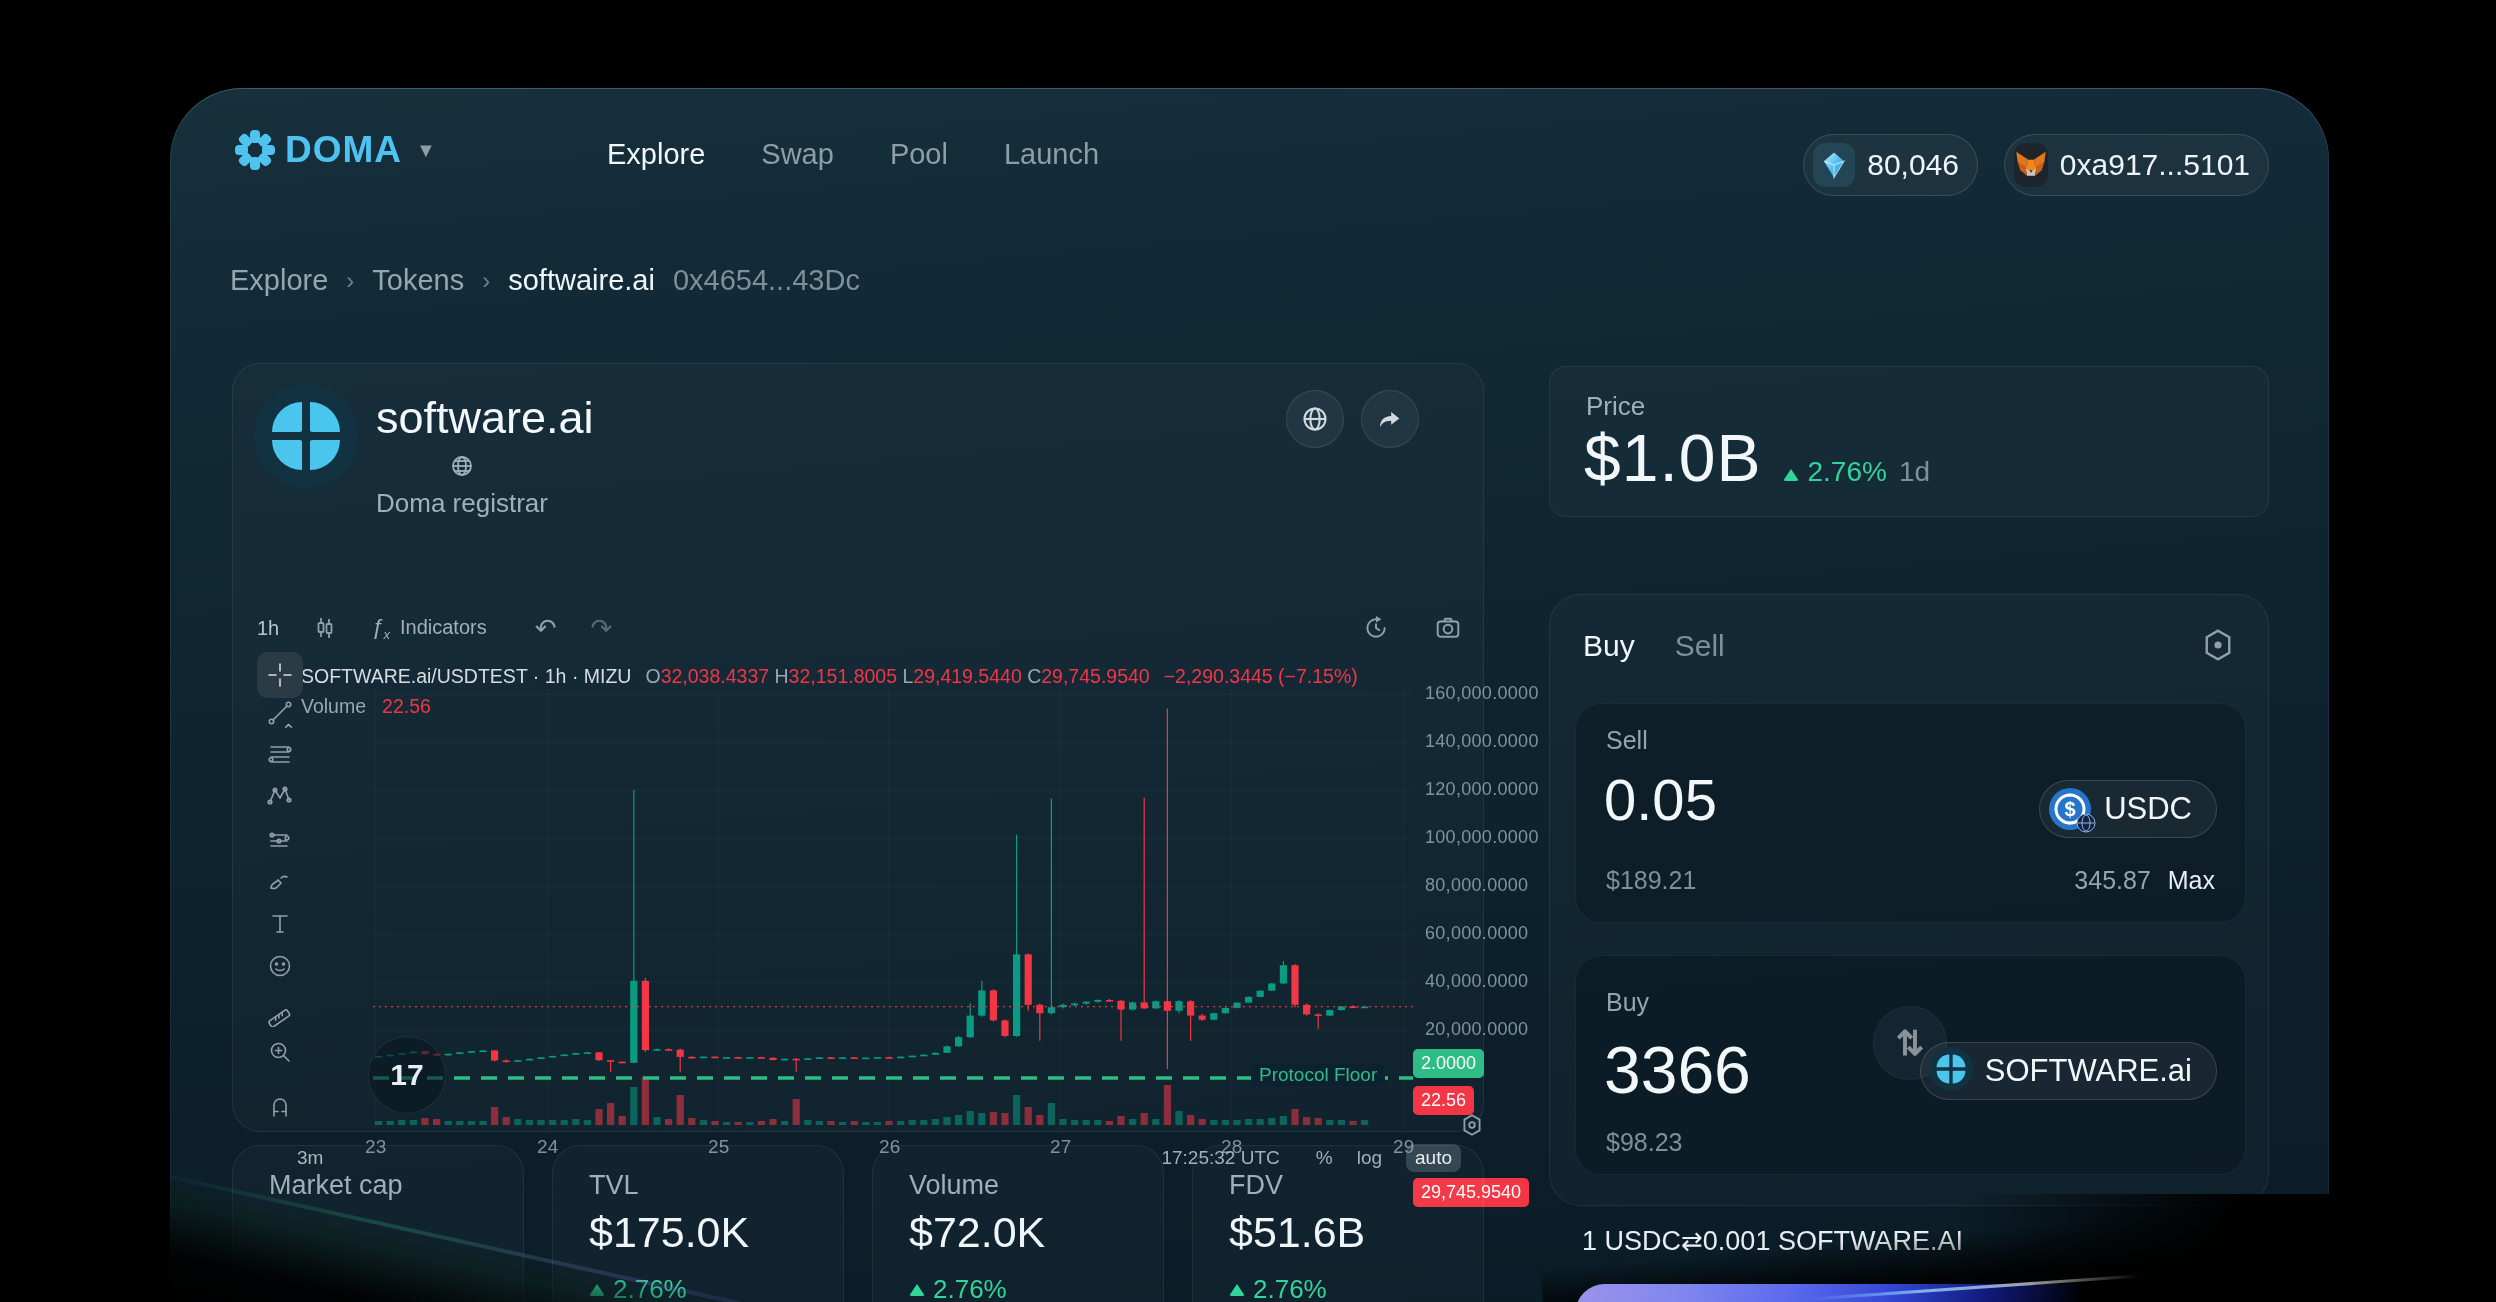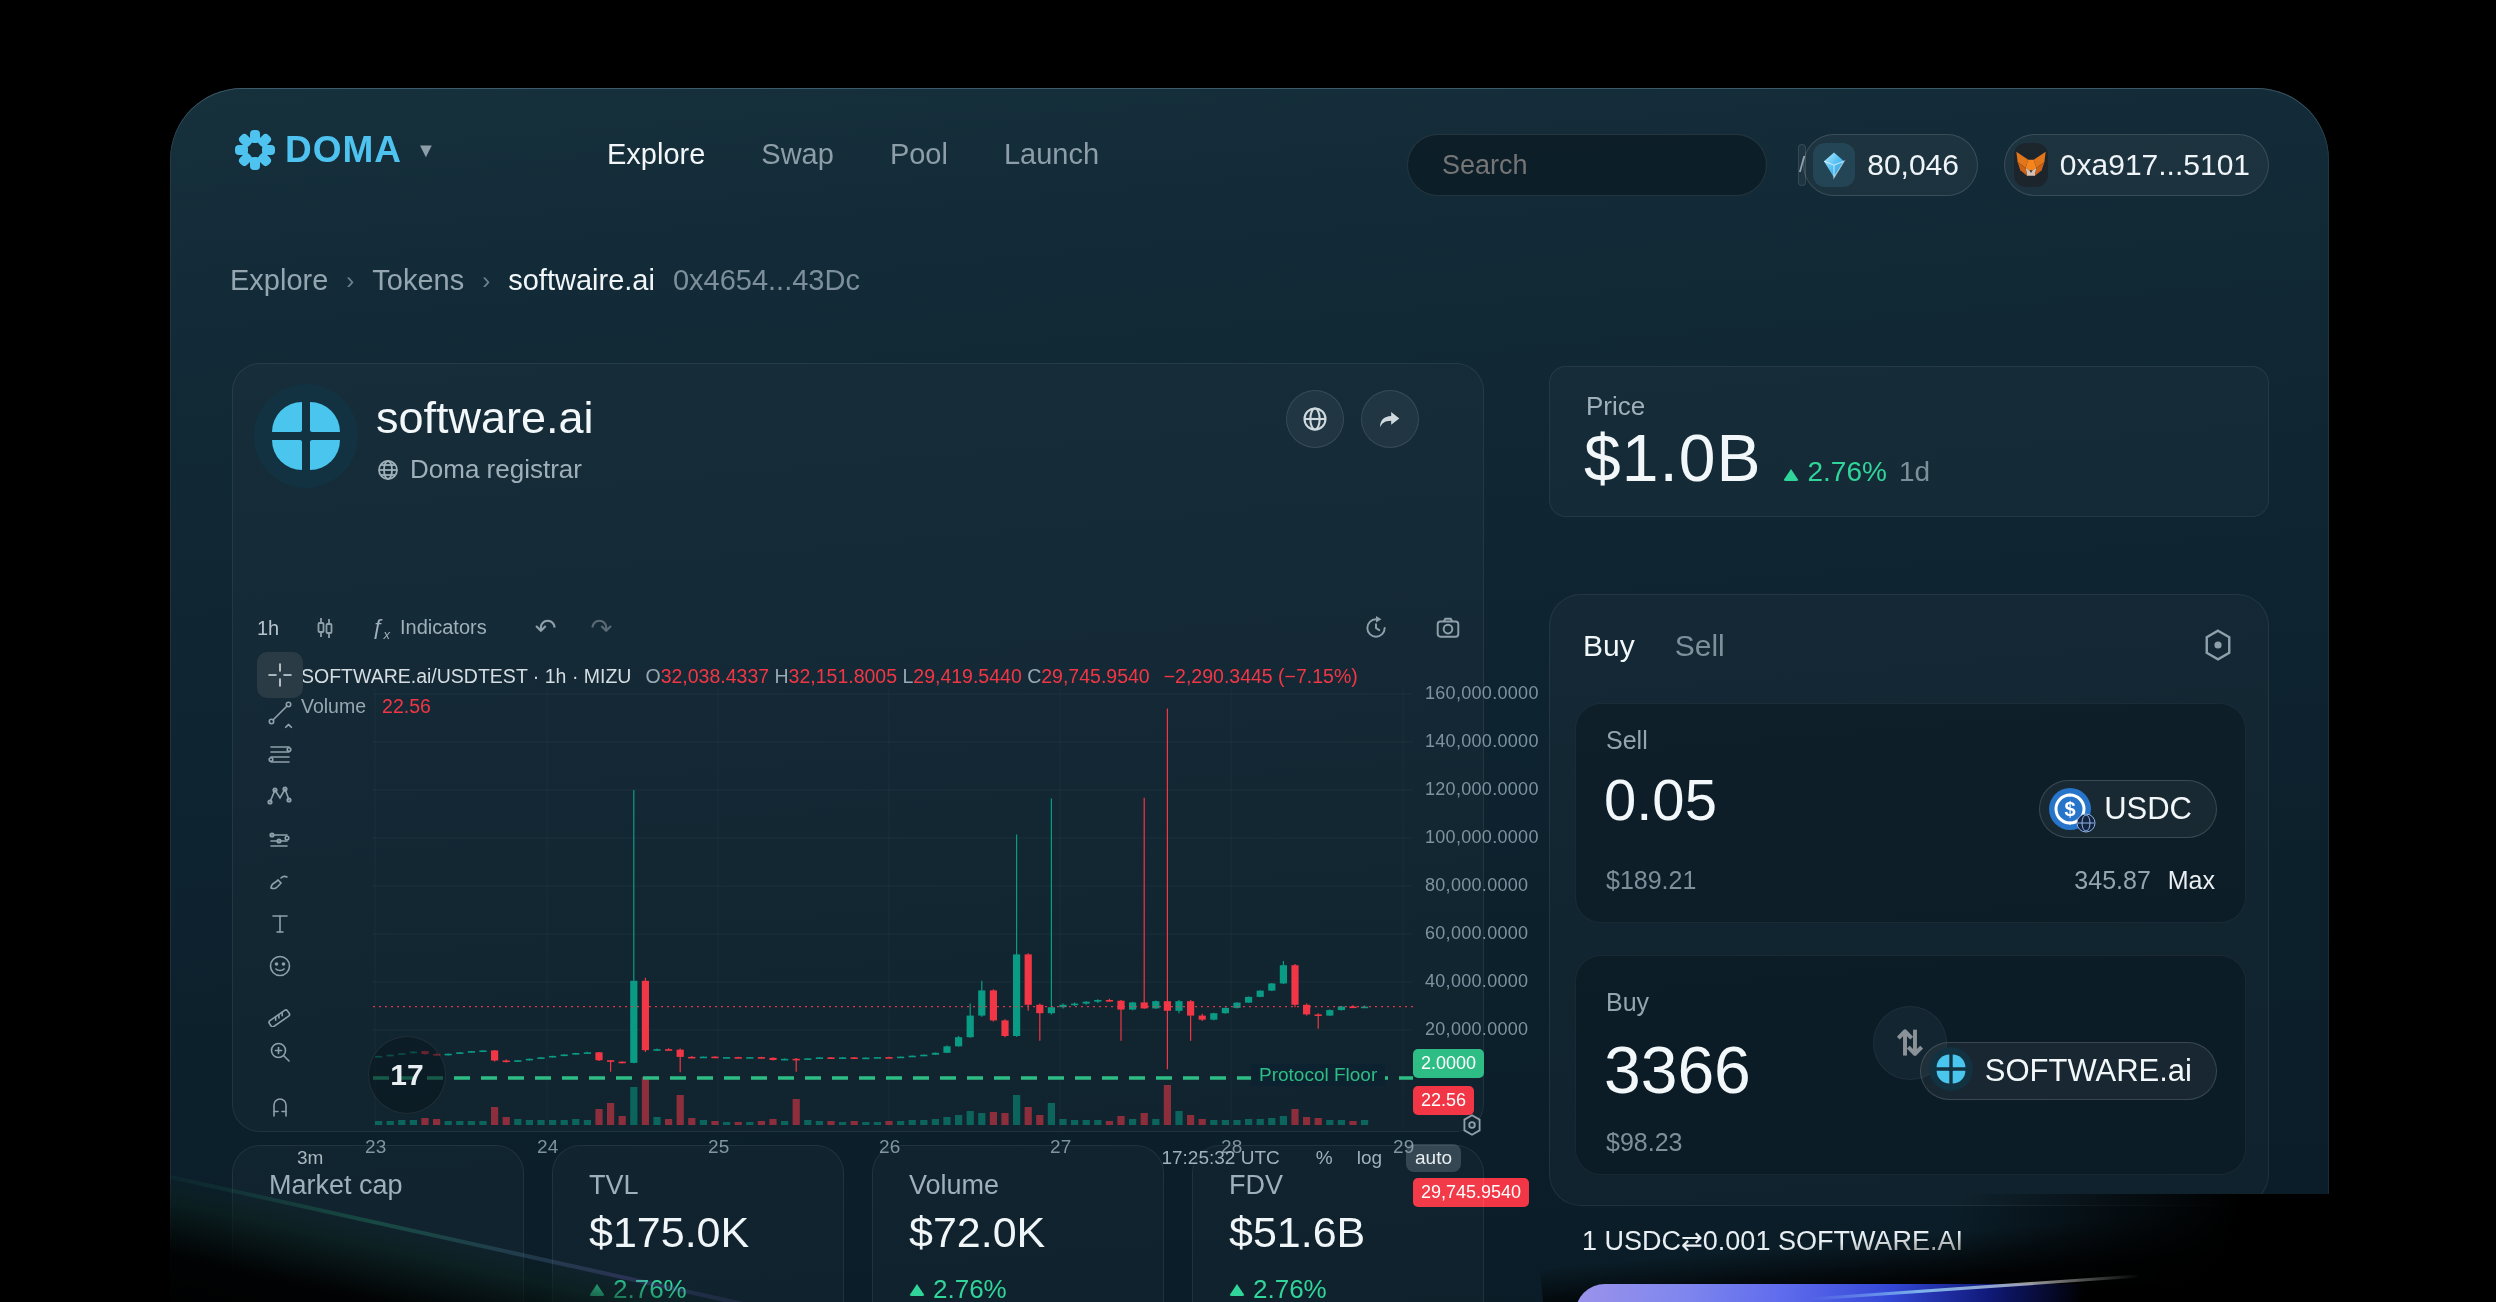--- a/index.html
+++ b/index.html
@@ -68,28 +68,20 @@
       <span style="color:#4fc3f0;font-weight:bold;font-size:37px;letter-spacing:1px;margin-left:8px;">DOMA</span>
       <span style="color:#8d9ea8;font-size:20px;margin-left:14px;">▼</span>
     </div>
     <div class="abs" style="left:437px;top:50px;display:flex;gap:56px;" id="nav-links">
         <span class="navlink active">Explore</span>
         <span class="navlink">Swap</span>
         <span class="navlink">Pool</span>
         <span class="navlink">Launch</span>
       </div>
 
-    <div class="pill searchbox" style="left:1237px;top:46px;width:360px;padding:0 14px 0 18px;">
-      <svg width="26" height="26" viewBox="0 0 24 24" fill="none" stroke="#93a5ae" stroke-width="2.2">
-        <circle cx="10.5" cy="10.5" r="6.5"></circle>
-          <line x1="15.5" y1="15.5" x2="21" y2="21"></line>
-      </svg>
-      <input style="flex: 1 1 0%; background: none; border: none; outline: none; color: rgb(207, 217, 222); font-size: 27px; margin-left: 14px; font-family: inherit;" placeholder="Search">
-      <span class="keycap">/</span>
-    </div>
 
     <div class="pill" style="left:1633px;top:46px;width:175px;padding:0 18px 0 9px;">
       <span class="iconchip" style="background:rgba(79,195,240,.12);">
         <svg width="30" height="30" viewBox="0 0 24 24">
           <defs>
               <linearGradient id="gemg" x1="0" y1="0" x2="1" y2="1">
             <stop offset="0" stop-color="#b9ecff"></stop>
                 <stop offset=".5" stop-color="#54c0f2"></stop>
                 <stop offset="1" stop-color="#1f8fd8"></stop>
           </linearGradient>
@@ -133,21 +125,21 @@
         <circle cx="52" cy="52" r="52" fill="#123242"></circle>
         <g transform="translate(52,52)" fill="#49c5ee">
           <path d="M -4 -6 L -4 -34 A 30 30 0 0 0 -34 -4 L -6 -4 Q -4 -4 -4 -6 Z" transform="rotate(0)"></path>
           <path d="M -4 -6 L -4 -34 A 30 30 0 0 0 -34 -4 L -6 -4 Q -4 -4 -4 -6 Z" transform="rotate(90)"></path>
           <path d="M -4 -6 L -4 -34 A 30 30 0 0 0 -34 -4 L -6 -4 Q -4 -4 -4 -6 Z" transform="rotate(180)"></path>
           <path d="M -4 -6 L -4 -34 A 30 30 0 0 0 -34 -4 L -6 -4 Q -4 -4 -4 -6 Z" transform="rotate(270)"></path>
         </g>
       </svg>
     </div>
     <div class="abs" style="left:143px;top:28px;font-size:45px;color:#f2f7f9;font-weight:500;">software.ai</div>
-    <div class="abs" style="left:143px;top:90px;display:flex;align-items:center;gap:10px;">
+    <div class="abs" style="left:143px;top:90px;display:flex;align-items:center;gap:10px;flex-direction:column;">
       <svg width="24" height="24" viewBox="0 0 24 24" fill="none" stroke="#9fb0ba" stroke-width="1.8">
         <circle cx="12" cy="12" r="9"></circle>
           <ellipse cx="12" cy="12" rx="4" ry="9"></ellipse>
           <line x1="3" y1="12" x2="21" y2="12"></line>
           <line x1="4.5" y1="7" x2="19.5" y2="7"></line>
           <line x1="4.5" y1="17" x2="19.5" y2="17"></line>
       </svg>
       <span style="font-size:26px;color:#9fb0ba;">Doma registrar</span>
     </div>
 

